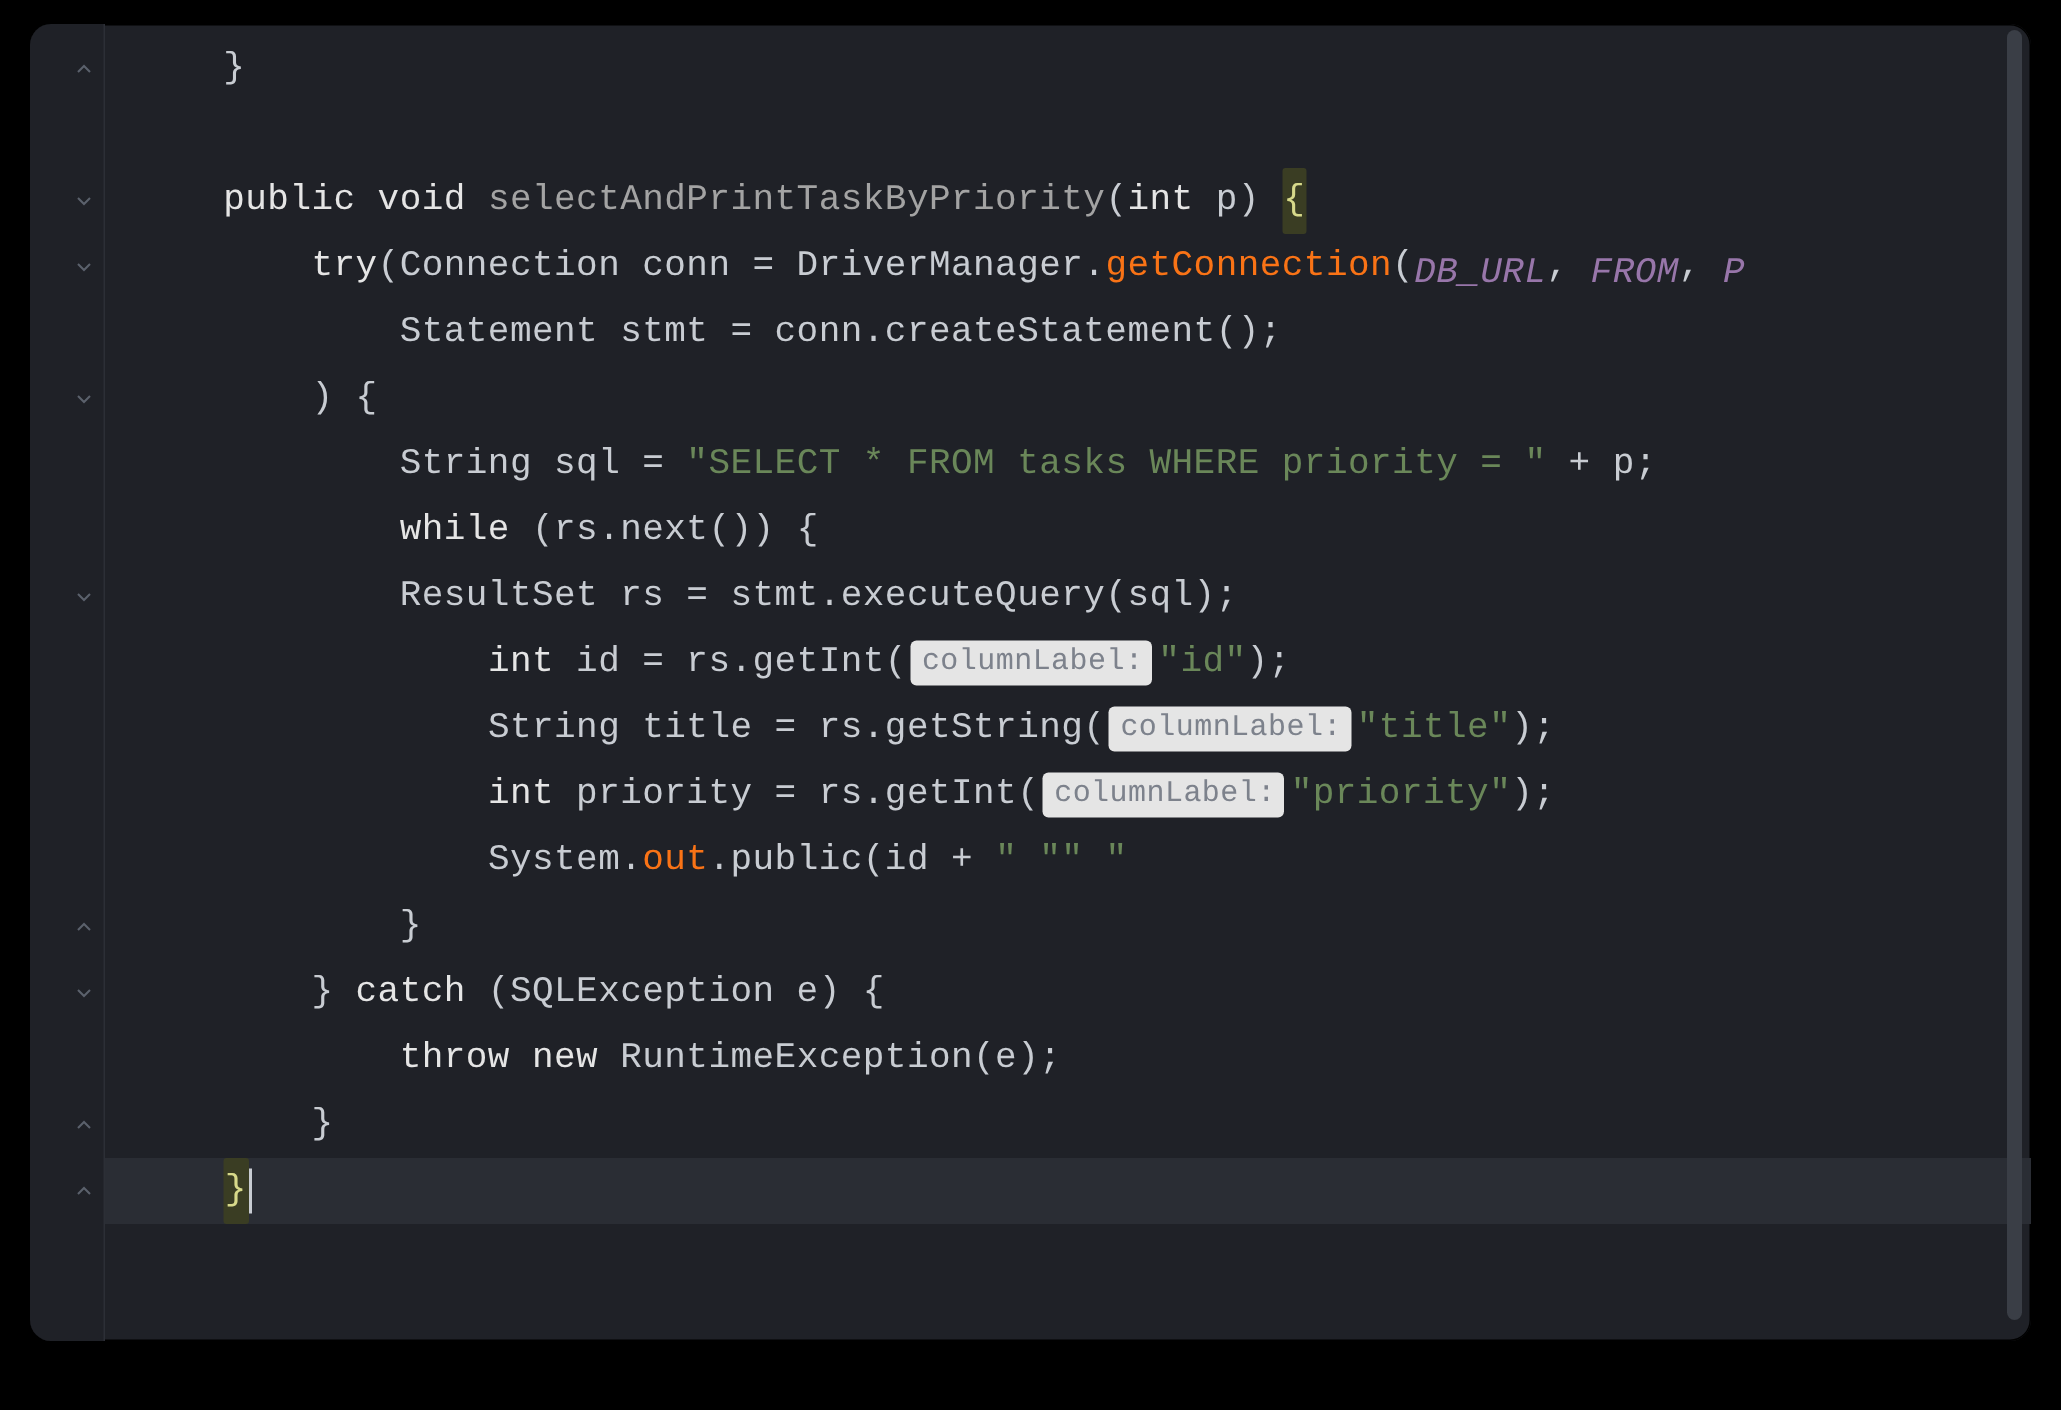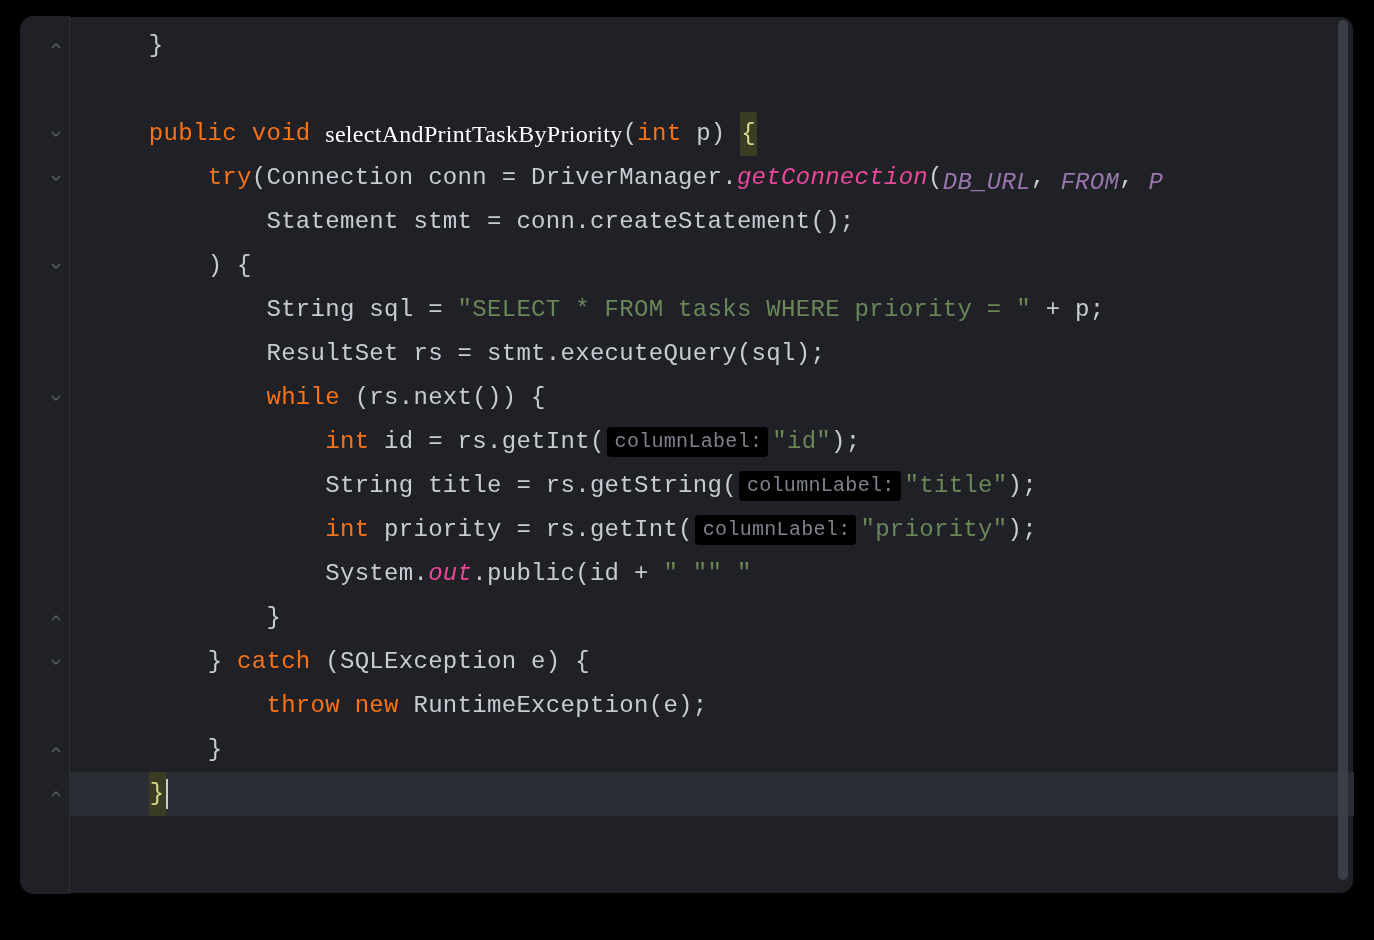--- a/index.html
+++ b/index.html
@@ -62,33 +62,33 @@
     display: flex;
     align-items: center;
     white-space: pre;
     font-size: 24px;
     line-height: 44px;
     color: #c8ccd2;
     letter-spacing: 0.3px;
     padding-left: 20px;
   }
   
-  .kw      { color: #f97316; }   
-  .method  { color: #ffffff; font-family: Liberation Serif, serif; }   
+  .kw      { color: #e5e5e5; }   
+  .method  { color: #a3a3a3; }   
   .ident   { color: #c8ccd2; }
   .str     { color: #6a8759; }   
-  .static  { color: #ec4899; font-style: italic; } 
+  .static  { color: #f97316; } 
   .field   { color: #9876aa; font-style: italic; margin-top: 10px; }
   .paren   { color: #c8ccd2; }
   .brace   { color: #c8ccd2; }
   .brace-match { background: #3a3d23; color: #d7d98a; padding: 0 1px; border-radius: 2px; }
   .hint-box {
     display: inline-flex;
     align-items: center;
-    background: #000000;
+    background: #e5e5e5;
     color: #7d828c;
     font-size: 20px;
     padding: 1px 6px 1px 8px;
     border-radius: 4px;
     margin: 0 4px 0 2px;
     height: 30px;
   }
   .scrollbar-v {
     position: absolute;
     top: 4px; right: 4px; bottom: 4px;
@@ -208,23 +208,23 @@
         <div class="line"><span>    </span><span class="kw">public</span><span> </span><span class="kw">void</span><span> </span><span class="method">selectAndPrintTaskByPriority</span><span class="paren">(</span><span class="kw">int</span><span> </span><span class="ident">p</span><span class="paren">) </span><span class="brace-match">{</span></div>
 
         <div class="line"><span>        </span><span class="kw">try</span><span class="paren">(</span><span class="ident">Connection conn = DriverManager.</span><span class="static">getConnection</span><span class="paren">(</span><span class="field">DB_URL</span><span class="ident">, </span><span class="field">FROM</span><span class="ident">, </span><span class="field">P</span></div>
 
         <div class="line"><span>            </span><span class="ident">Statement stmt = conn.createStatement();</span></div>
 
         <div class="line"><span>        </span><span class="ident">) {</span></div>
 
         <div class="line"><span>            </span><span class="ident">String sql = </span><span class="str">"SELECT * FROM tasks WHERE priority = "</span><span class="ident"> + p;</span></div>
 
+        <div class="line"><span>            </span><span class="kw">while</span><span class="ident"> (rs.next()) {</span></div>
+
         <div class="line"><span>            </span><span class="ident">ResultSet rs = stmt.executeQuery(sql);</span></div>
-
-        <div class="line"><span>            </span><span class="kw">while</span><span class="ident"> (rs.next()) {</span></div>
 
         <div class="line"><span>                </span><span class="kw">int</span><span class="ident"> id = rs.getInt(</span><span class="hint-box">columnLabel:</span><span class="str">"id"</span><span class="ident">);</span></div>
 
         <div class="line"><span>                </span><span class="ident">String title = rs.getString(</span><span class="hint-box">columnLabel:</span><span class="str">"title"</span><span class="ident">);</span></div>
 
         <div class="line"><span>                </span><span class="kw">int</span><span class="ident"> priority = rs.getInt(</span><span class="hint-box">columnLabel:</span><span class="str">"priority"</span><span class="ident">);</span></div>
 
         <div class="line"><span>                </span><span class="ident">System.</span><span class="static">out</span><span class="ident">.public(id + </span><span class="str">" "</span><span class="str">" "</span></div>
 
         <div class="line"><span>            </span><span class="brace">}</span></div>

